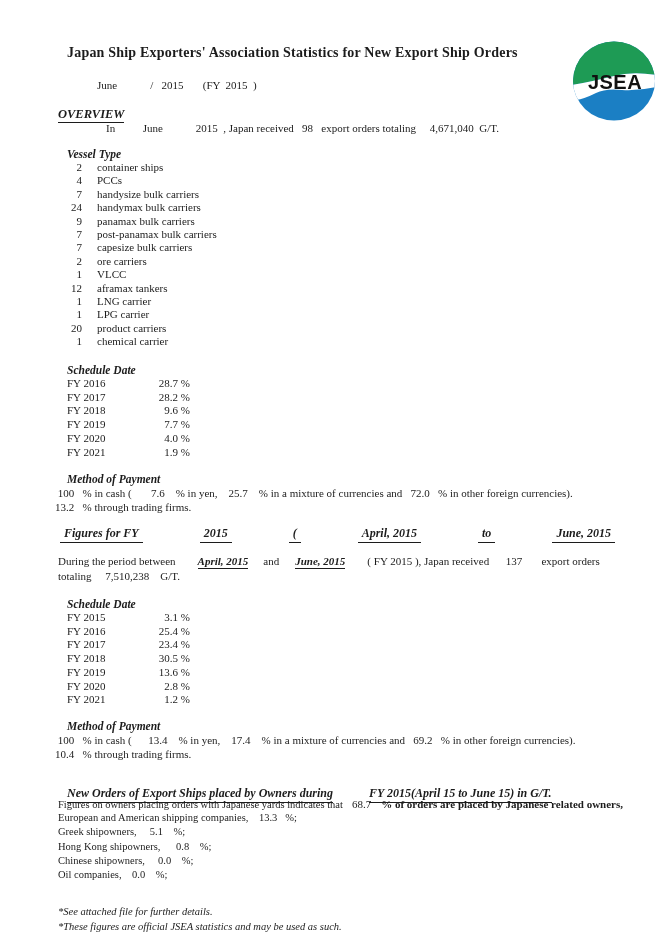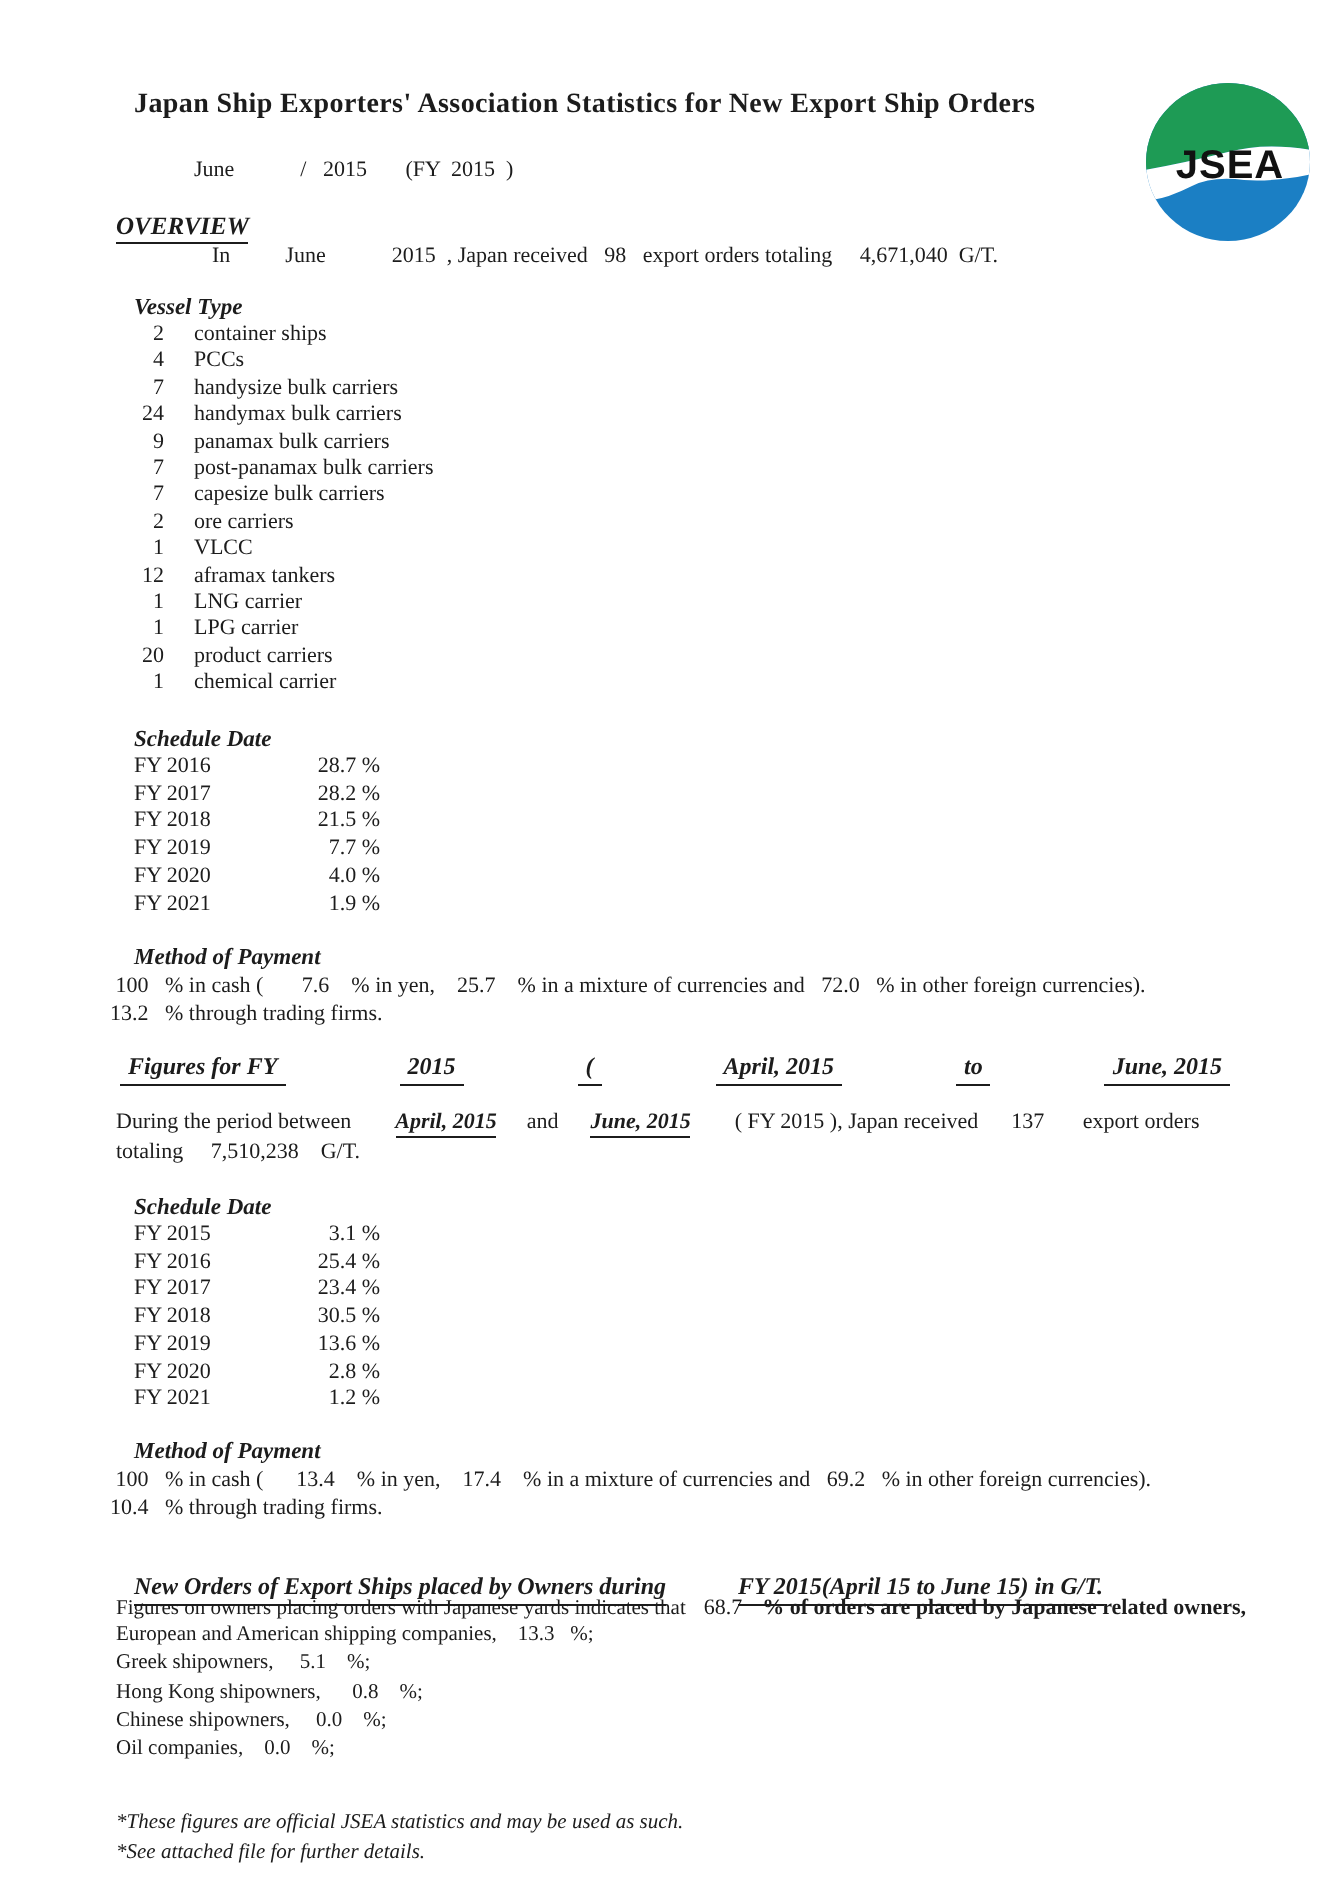--- a/index.html
+++ b/index.html
@@ -123,21 +123,21 @@
   <div class="srow">
       <span class="slabel">FY 2016</span>
       <span class="svalue">28.7 %</span>
     </div>
       <div class="srow">
       <span class="slabel">FY 2017</span>
       <span class="svalue">28.2 %</span>
     </div>
       <div class="srow">
       <span class="slabel">FY 2018</span>
-      <span class="svalue">21.5 %</span>
+      <span class="svalue">9.6 %</span>
     </div>
       <div class="srow">
       <span class="slabel">FY 2019</span>
       <span class="svalue">7.7 %</span>
     </div>
       <div class="srow">
       <span class="slabel">FY 2020</span>
       <span class="svalue">4.0 %</span>
     </div>
       <div class="srow">
@@ -221,17 +221,17 @@
 
   <div class="owners-line">European and American shipping companies,    13.3   %;</div>
       <div class="owners-line">Greek shipowners,     5.1    %;</div>
       <div class="owners-line">Hong Kong shipowners,      0.8    %;</div>
       <div class="owners-line">Chinese shipowners,     0.0    %;</div>
       <div class="owners-line">Oil companies,    0.0    %;</div>
     </div>
 
   <div class="abs" style="left:58px;top:905px;">
 
-  <div class="footnote">*These figures are official JSEA statistics and may be used as such.</div>
-      <div class="footnote">*See attached file for further details.</div>
+  <div class="footnote">*See attached file for further details.</div>
+      <div class="footnote">*These figures are official JSEA statistics and may be used as such.</div>
     </div>
 
 </div>
 
 </body></html>

